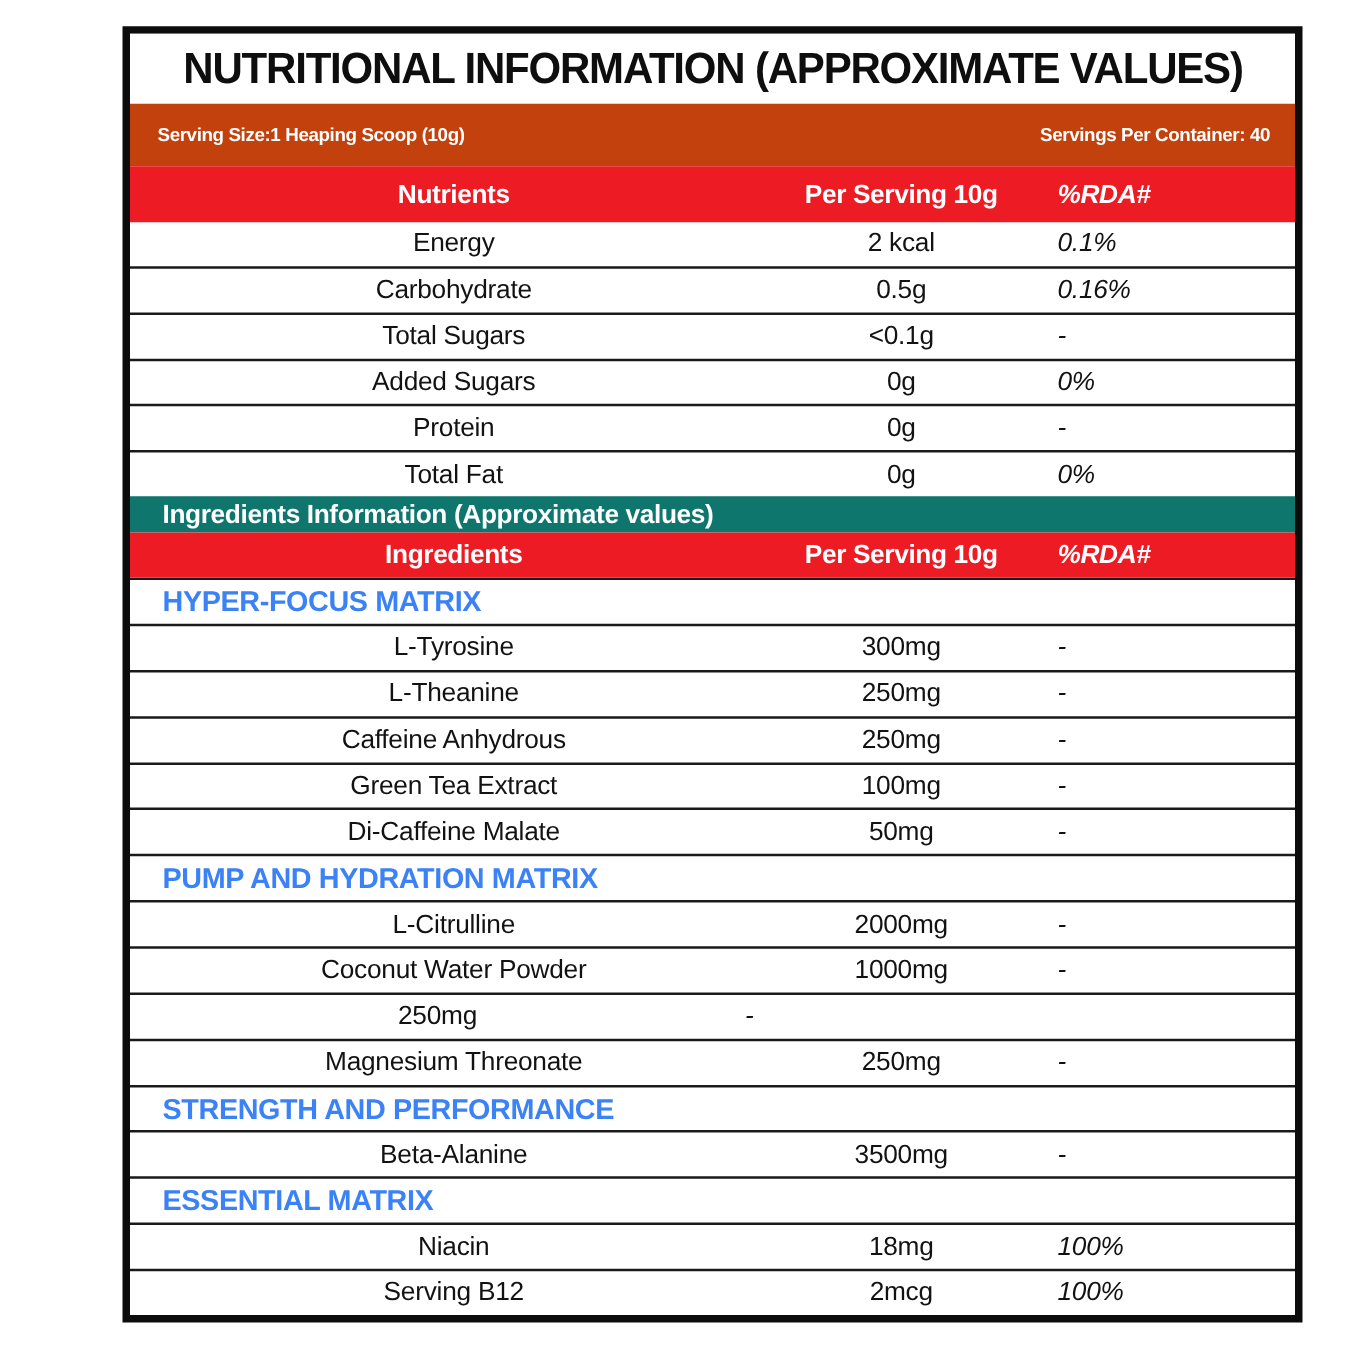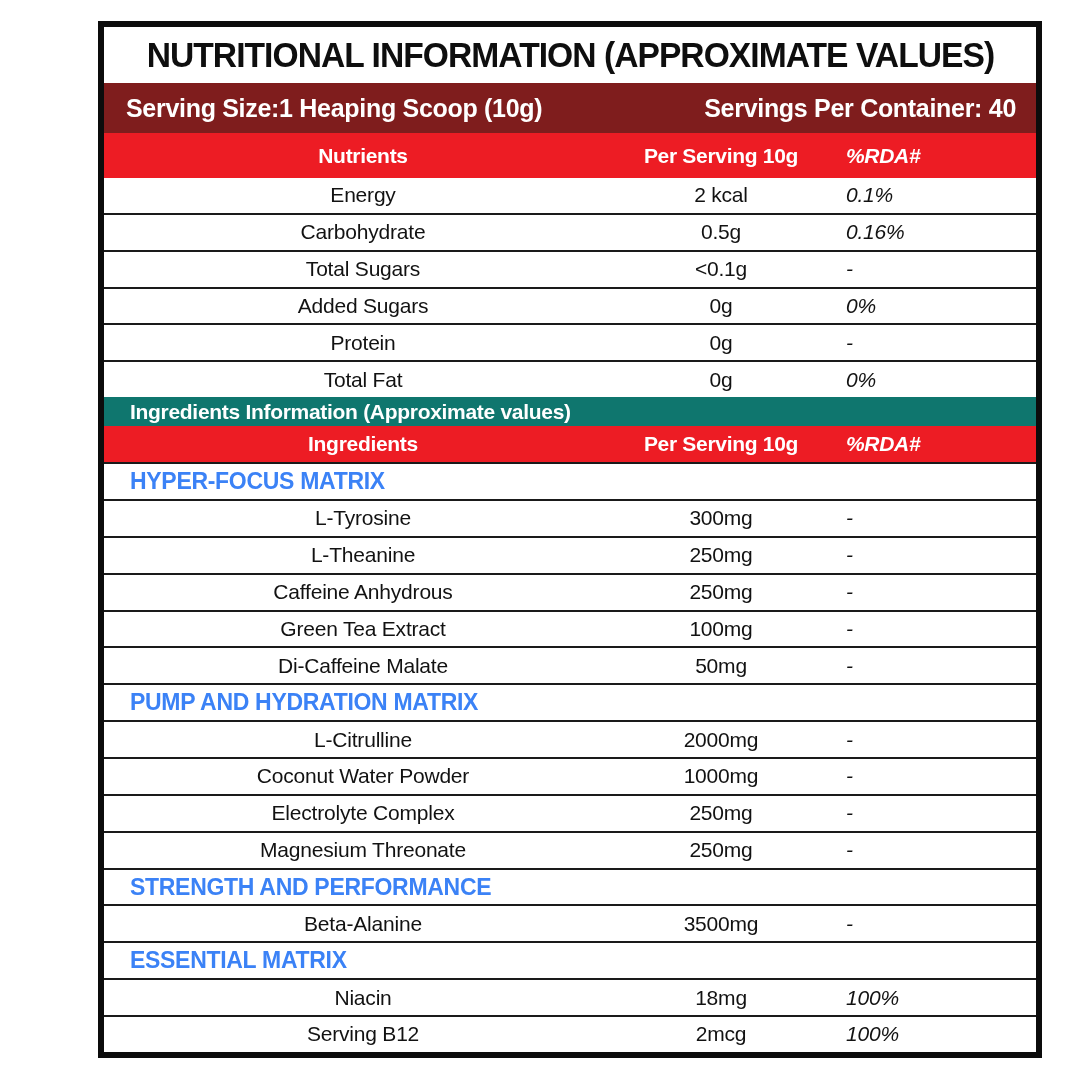--- a/index.html
+++ b/index.html
@@ -35,28 +35,28 @@
   .title-row .title-text {
     font-size: 35px;
     font-weight: bold;
     letter-spacing: -1px;
     white-space: nowrap;
     transform: scaleX(0.96);
     color: #0e0e0e;
   }
   .serving-bar {
     flex: 0 0 50px;
-    background: #7f1d1d;
+    background: #c2410c;
     color: #ffffff;
     display: flex;
     align-items: center;
     justify-content: space-between;
     padding: 0 20px 0 22px;
     font-weight: bold;
-    font-size: 25px;
+    font-size: 15px;
     letter-spacing: -0.3px;
   }
   .grid {
     display: grid;
     grid-template-columns: 1fr 250px 190px;
     align-items: center;
   }
   .red-header {
     flex: 0 0 45px;
     background: #ED1C24;
@@ -198,21 +198,20 @@
     <span class="c name">L-Citrulline</span>
     <span class="c val">2000mg</span>
     <span class="c rda">-</span>
   </div>
   <div class="row grid">
     <span class="c name">Coconut Water Powder</span>
     <span class="c val">1000mg</span>
     <span class="c rda">-</span>
   </div>
   <div class="row grid">
-    <span class="c name">Electrolyte Complex</span>
     <span class="c val">250mg</span>
     <span class="c rda">-</span>
   </div>
   <div class="row grid">
     <span class="c name">Magnesium Threonate</span>
     <span class="c val">250mg</span>
     <span class="c rda">-</span>
   </div>
 
   <div class="row section-row">

